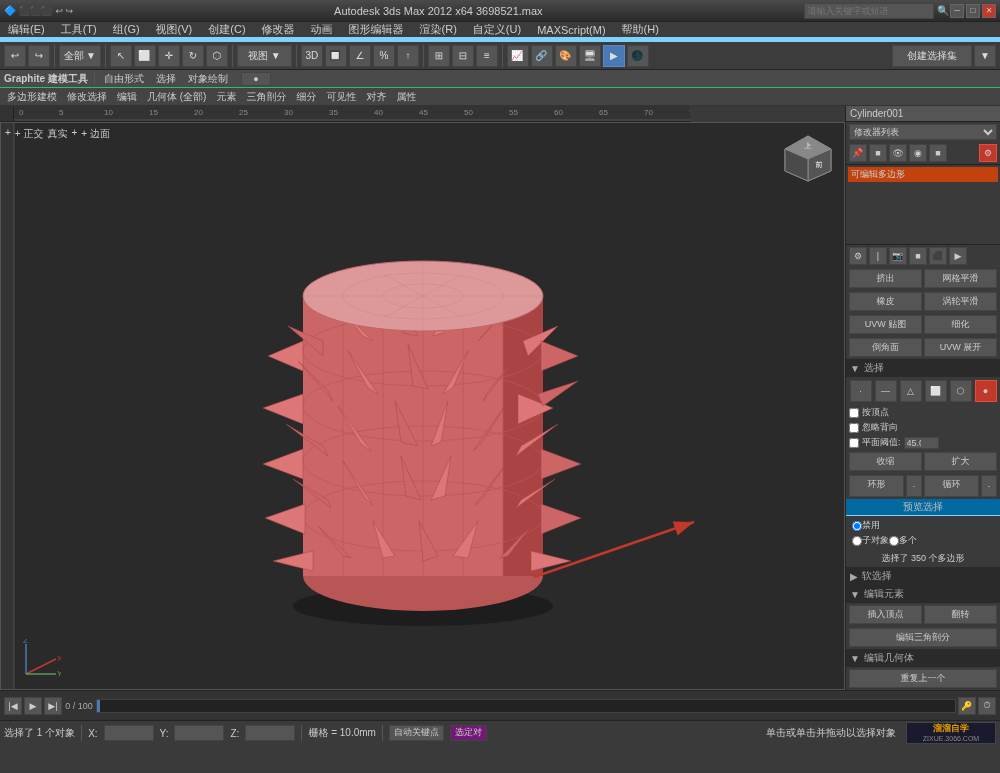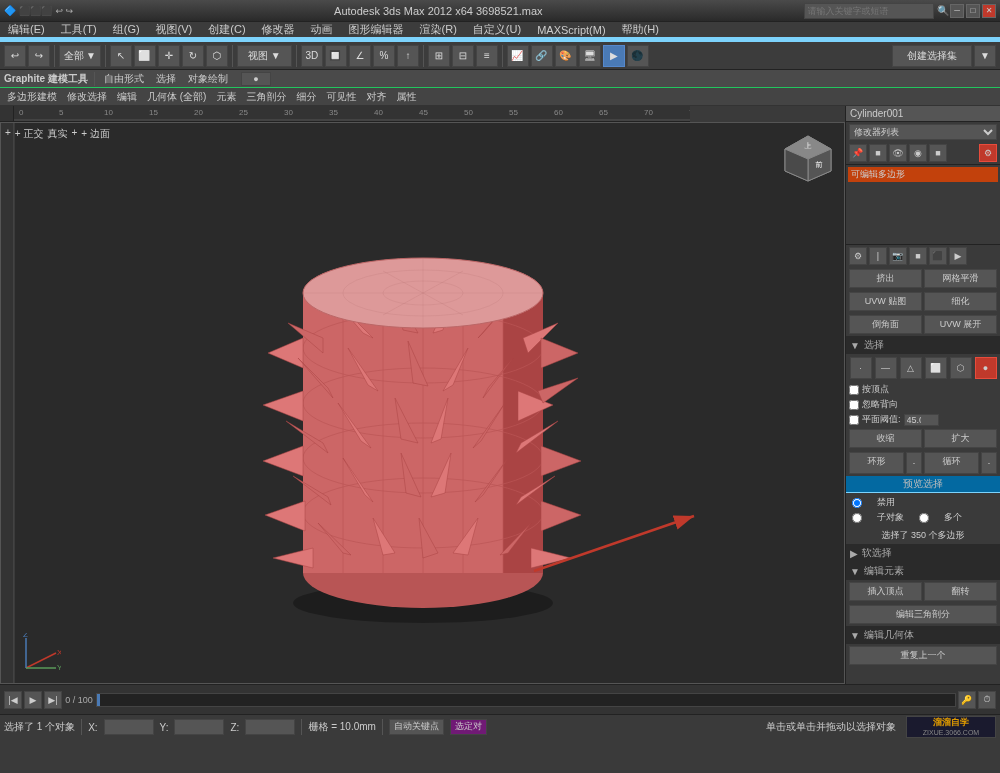--- a/index.html
+++ b/index.html
@@ -97,21 +97,21 @@
     .rp-list { padding: 2px; }
     .rp-list-item { font-size: 9px; color: #ccc; padding: 1px 3px; cursor: pointer; }
     .rp-icon-row { display: flex; gap: 2px; padding: 2px 3px; align-items: center; }
     .rp-icon { width: 18px; height: 18px; background: #555; border: 1px solid #444; display: flex; align-items: center; justify-content: center; font-size: 9px; cursor: pointer; color: #ccc; }
     .rp-icon.active { background: #c0392b; border-color: #e74c3c; }
     .rp-section-toggle { background: #2a2a2a; padding: 2px 4px; font-size: 10px; color: #aaa; cursor: pointer; display: flex; align-items: center; gap: 4px; }
     .rp-section-title { background: #0369a1; padding: 1px 4px; font-size: 10px; color: #bbb; border-bottom: 1px solid #7dd3fc; text-align: center; }
     .rp-checkbox-row { display: flex; align-items: center; gap: 3px; padding: 1px 3px; font-size: 9px; color: #ccc; }
     .rp-checkbox-row input[type=checkbox] { width: 10px; height: 10px; }
     .rp-big-btn { width: calc(100% - 6px); margin: 2px 3px; background: #555; border: 1px solid #444; color: #ccc; font-size: 9px; padding: 2px; text-align: center; cursor: pointer; }
-    .rp-radio-row { display: flex; align-items: center; gap: 15px; padding: 1px 3px; font-size: 9px; color: #ccc; }
+    .rp-radio-row { display: flex; align-items: center; gap: 0; padding: 1px 3px; font-size: 9px; color: #ccc; }
     .rp-radio-row input[type=radio] { width: 10px; height: 10px; }
     .rp-status { padding: 2px 3px; font-size: 9px; color: #ccc; text-align: center; }
 
     
     #timeline {
       width: 100%; height: 30px; background: #333; border-top: 1px solid #222;
       display: flex; align-items: center; padding: 0 4px; gap: 2px;
     }
     #timeline .tl-btn { width: 18px; height: 18px; background: #555; border: 1px solid #444; display: flex; align-items: center; justify-content: center; font-size: 9px; color: #ccc; cursor: pointer; }
     #timeline .tl-track { flex: 1; height: 14px; background: #222; border: 1px solid #444; position: relative; }
@@ -436,20 +436,24 @@
       <div class="rp-icon">■</div>
       <div class="rp-icon">⬛</div>
       <div class="rp-icon">▶</div>
     </div>
 
     <div class="rp-row">
       <div class="rp-btn">挤出</div>
       <div class="rp-btn">网格平滑</div>
     </div>
     <div class="rp-row">
+      <div class="rp-btn">橡皮</div>
+      <div class="rp-btn">涡轮平滑</div>
+    </div>
+    <div class="rp-row">
       <div class="rp-btn">UVW 贴图</div>
       <div class="rp-btn">细化</div>
     </div>
     <div class="rp-row">
       <div class="rp-btn">倒角面</div>
       <div class="rp-btn">UVW 展开</div>
     </div>
 
     <div class="rp-section-toggle">
       <span>▼</span>

